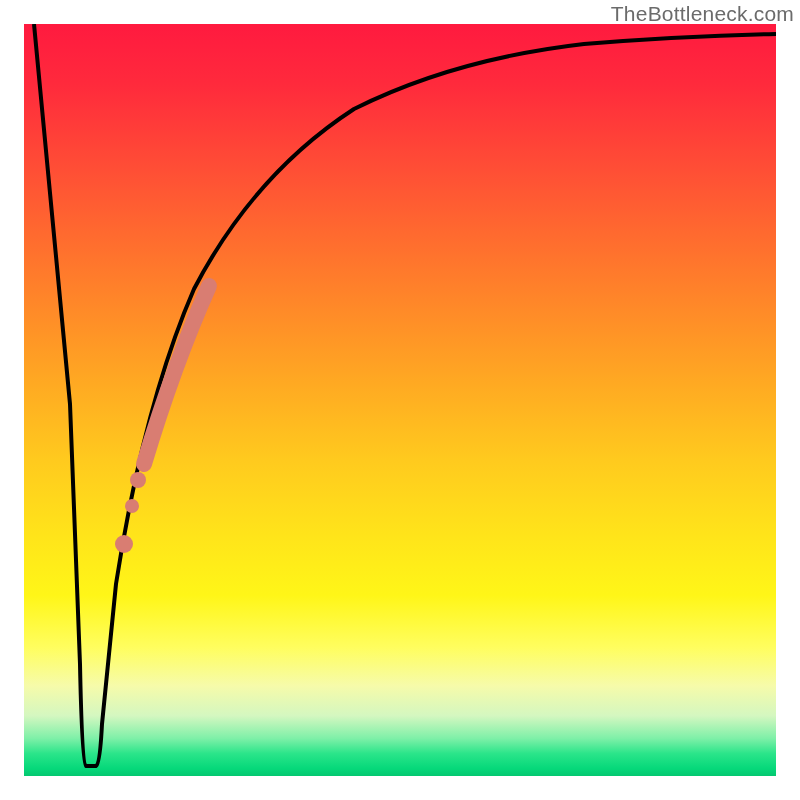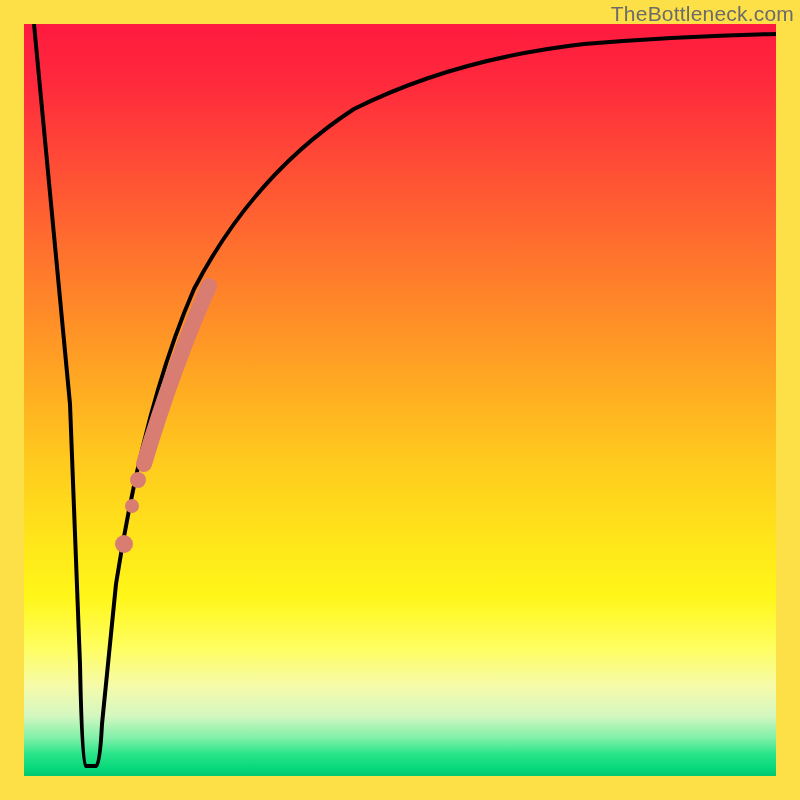--- a/index.html
+++ b/index.html
@@ -8,21 +8,21 @@
     width: 800px;
     height: 800px;
     overflow: hidden;
     background: #000;
     font-family: Arial, Helvetica, sans-serif;
   }
   .frame {
     position: relative;
     width: 800px;
     height: 800px;
-    background: #fde047;
+    background: #ffffff;
   }
   .plot {
     position: absolute;
     left: 24px;
     top: 24px;
     width: 752px;
     height: 752px;
     background: linear-gradient(
       to bottom,
       #ff1a3f 0%,

